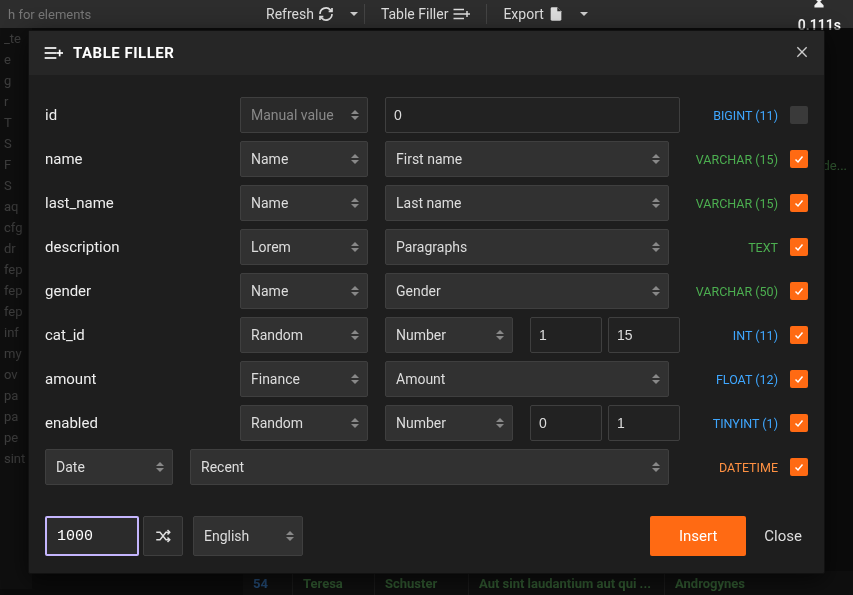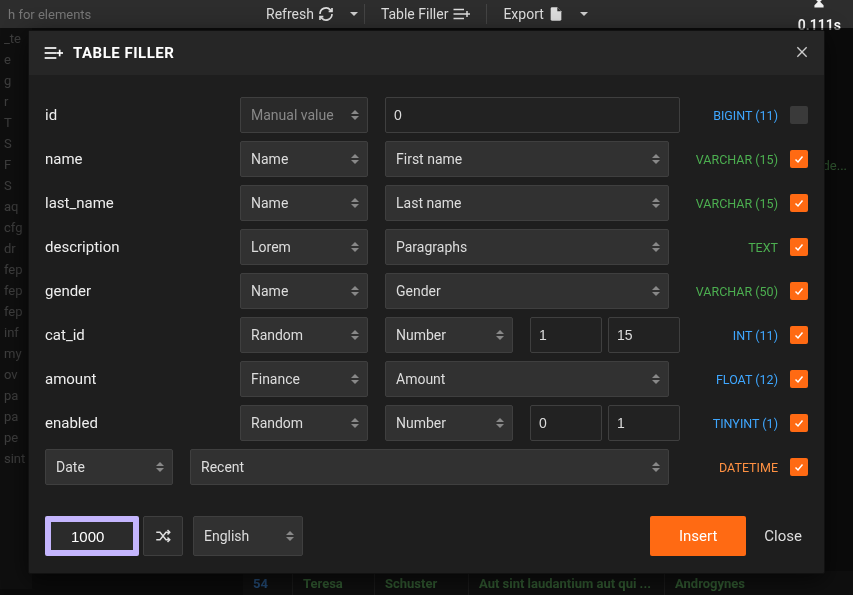--- a/index.html
+++ b/index.html
@@ -48,21 +48,21 @@
   .typecol { width:92px; text-align:right; font-size:12.5px; }
   .type-green { color:#4caf50; }
   .type-blue { color:#3fa7ff; }
   .type-orange { color:#ff9142; }
 
   .chk { width:18px; height:18px; margin-left:12px; background:#ff6a13; display:flex; align-items:center; justify-content:center; border-radius:2px; }
   .chk.off { background:#3a3a3a; }
   .chk svg { width:12px; height:12px; stroke:#fff; stroke-width:3; fill:none; }
 
   .modal-footer { height:74px; display:flex; align-items:center; padding:0 22px 0 16px; }
-  .count-input { width:94px; height:40px; background:#2b2b2b; border:6px solid #c4b5fd; color:#fff; padding:0 20px; font-size:15px; border-radius:2px; }
+  .count-input { width:94px; height:40px; background:#2b2b2b; border:2px solid #c4b5fd; color:#fff; padding:0 10px; font-size:15px; border-radius:2px;font-family:Liberation Mono, monospace; }
   .shuffle { width:40px; height:40px; background:#2b2b2b; border:1px solid #3f3f3f; display:flex; align-items:center; justify-content:center; margin-left:4px; border-radius:2px; }
   .lang-select { width:110px; height:40px; margin-left:10px; }
   .btn-insert { margin-left:auto; background:#ff6a13; color:#fff; height:40px; padding:0 29px; display:flex; align-items:center; border-radius:2px; font-size:15px; cursor:pointer; }
   .btn-close { color:#ddd; margin-left:18px; font-size:15px; cursor:pointer; }
 </style>
 </head>
 <body>
 
 <div class="topbar">
   <span class="search-placeholder">h for elements</span>

